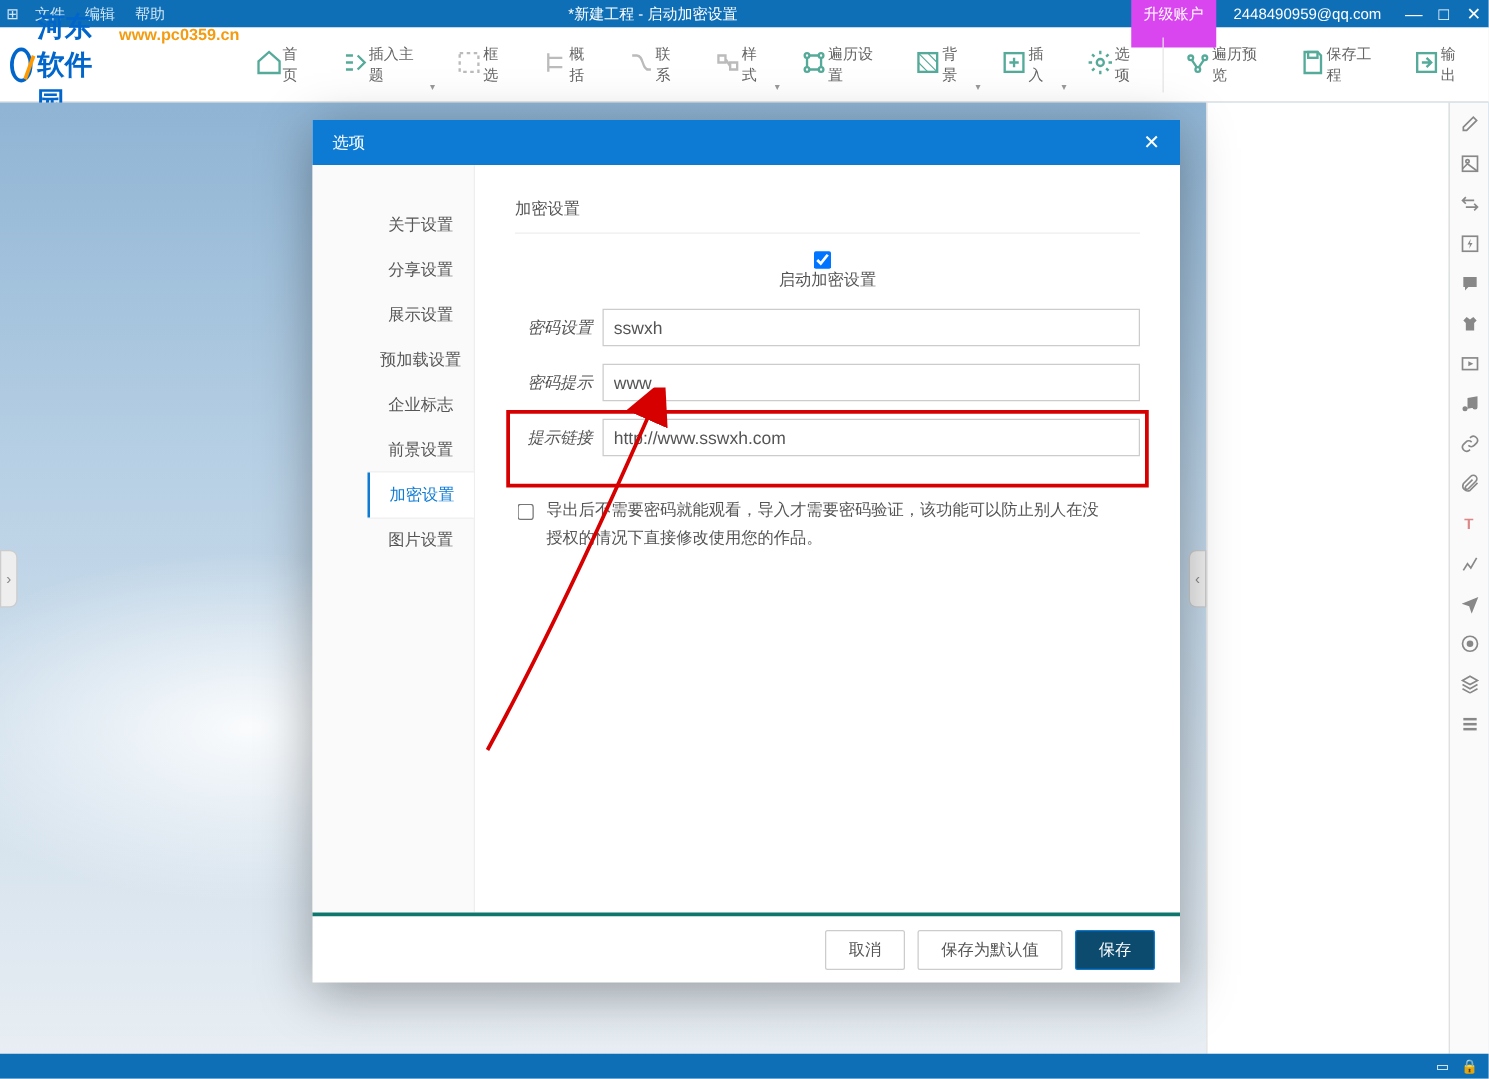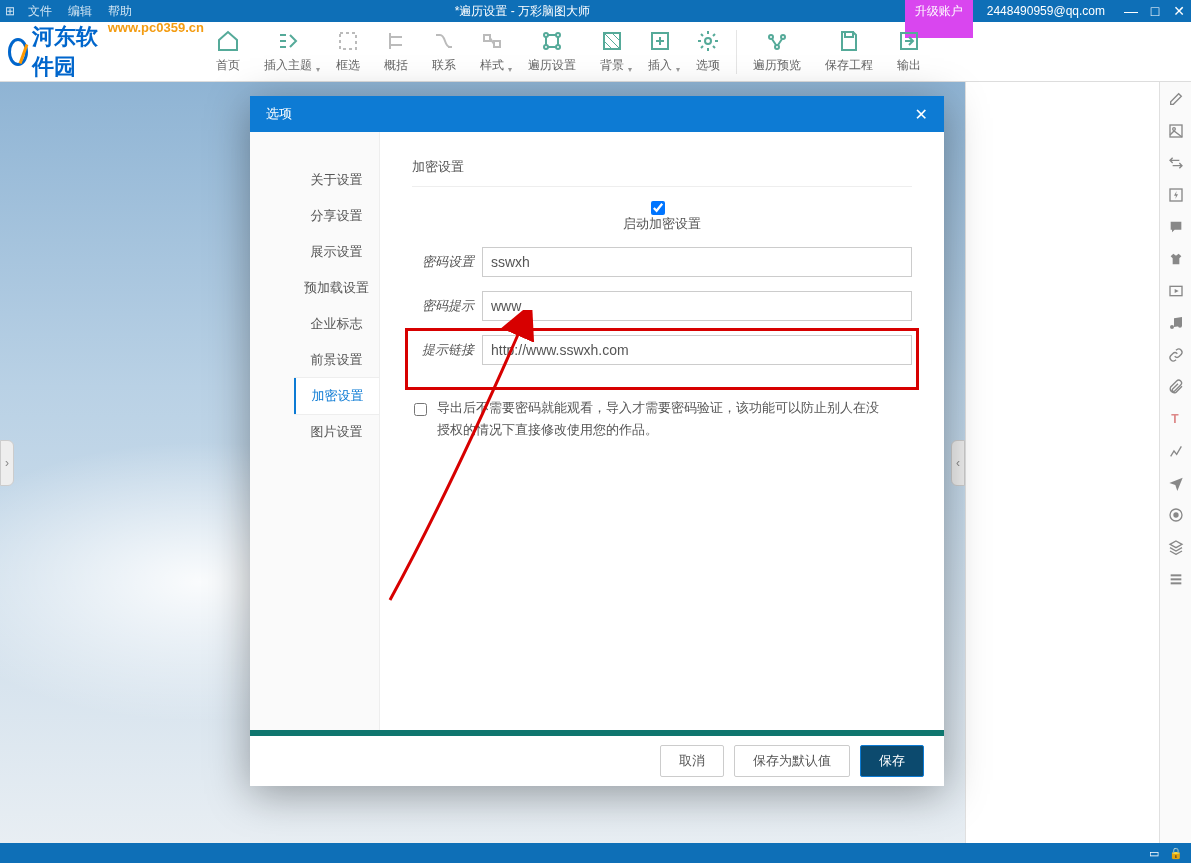--- a/index.html
+++ b/index.html
@@ -14,21 +14,21 @@
 .titlebar .account { padding: 0 14px; color: #fff; }
 .titlebar .win-btn { width: 24px; text-align: center; cursor: pointer; font-size: 14px; color: #fff; }
 
 
 .toolbar { height: 60px; background: #fff; border-bottom: 1px solid #ddd; display: flex; align-items: center; padding: 0 4px; }
 .toolbar .logo { width: 200px; height: 56px; display: flex; flex-direction: row; justify-content: center; padding-left: 4px; }
 .toolbar .logo .ln1 { color: #0066cc; font-size: 22px; font-weight: bold; display:flex; align-items:center; }
 .toolbar .logo .ln1 .ball { width:28px; height:28px; border-radius:50%; border:3px solid #0066cc; margin-right:4px; position:relative; }
 .toolbar .logo .ln1 .ball:before{content:"";position:absolute;width:3px;height:20px;background:#f90;left:11px;top:3px;transform:rotate(20deg);}
 .toolbar .logo .ln2 { color: #f39c12; font-size: 13px; font-weight: bold; margin-top:-4px; padding-left:6px;}
-.toolbar .tbtn { display: flex; flex-direction: column; align-items: center; justify-content: center; padding: 0 12px; height: 56px; cursor: pointer; color: #666; font-size: 12px; position:relative;}
+.toolbar .tbtn { display: flex; flex-direction: row; align-items: center; justify-content: center; padding: 0 12px; height: 56px; cursor: pointer; color: #666; font-size: 12px; position:relative;}
 .toolbar .tbtn svg { width: 24px; height: 24px; margin-bottom: 4px; }
 .toolbar .tbtn .caret { position:absolute; bottom:6px; right:4px; font-size:8px; color:#999;}
 .toolbar .sep { width: 1px; height: 44px; background: #e5e5e5; margin: 0 4px; }
 
 
 .canvas { position: absolute; top: 82px; left: 0; right: 0; bottom: 20px; background: linear-gradient(180deg,#8fb4d4 0%, #b9d1e5 40%, #e8eef3 100%); }
 .canvas:before{content:"";position:absolute;inset:0;background:
  radial-gradient(ellipse 400px 200px at 200px 500px, rgba(255,255,255,.9), transparent 70%),
  radial-gradient(ellipse 300px 150px at 700px 200px, rgba(255,255,255,.6), transparent 70%);}
 .canvas .side-handle{position:absolute;top:50%;transform:translateY(-50%);width:14px;height:46px;background:#eee;border:1px solid #ccc;display:flex;align-items:center;justify-content:center;color:#888;font-size:12px;}
@@ -59,36 +59,36 @@
 .row input[type=text] { flex: 1; height: 30px; border: 1px solid #ccc; padding: 0 8px; font-size: 14px; color: #555; }
 .chk-row { display: flex; align-items: center; margin-bottom: 14px; font-size: 13px; color: #555; flex-direction: column; }
 .chk-row input { margin-right: 8px; width:14px; height:14px;}
 .highlight-box { border: 3px solid #d70000; padding: 4px; margin: -7px -7px 7px -7px; }
 .desc-row { display: flex; align-items: flex-start; font-size: 13px; color: #555; line-height: 1.7; padding-right: 30px;}
 .desc-row input { margin: 6px 10px 0 2px; }
 
 
 .arrow-svg{position:absolute;top:178px;left:-10px;width:190px;height:300px;pointer-events:none;}
 
-.modal-footer { height: 56px; border-top: 6px solid #0f766e; display: flex; align-items: center; justify-content: flex-end; padding: 0 20px; gap: 10px; }
+.modal-footer { height: 56px; border-top: 3px solid #0f766e; display: flex; align-items: center; justify-content: flex-end; padding: 0 20px; gap: 10px; }
 .btn { height: 32px; padding: 0 18px; border: 1px solid #ccc; background: #fff; font-size: 13px; color: #555; cursor: pointer; border-radius: 2px; }
 .btn.primary { background: #0c4a6e; color: #fff; border-color: #0d7bd4; }
 
 
 .canvas-white{position:absolute;top:0;right:32px;width:194px;bottom:0;background:#fff;border-left:1px solid #e0e0e0;}
 </style>
 </head>
 <body>
 
 <div class="titlebar">
   <span class="app-icon">⊞</span>
   <span class="menu-item">文件</span>
   <span class="menu-item">编辑</span>
   <span class="menu-item">帮助</span>
-  <span class="title">*遍历设置 - 万彩脑图大师</span>
+  <span class="title">*新建工程 - 启动加密设置</span>
   <span class="upgrade">升级账户</span>
   <span class="account">2448490959@qq.com</span>
   <span class="win-btn">—</span>
   <span class="win-btn">□</span>
   <span class="win-btn">✕</span>
 </div>
 
 <div class="toolbar">
   <div class="logo">
     <div class="ln1">

